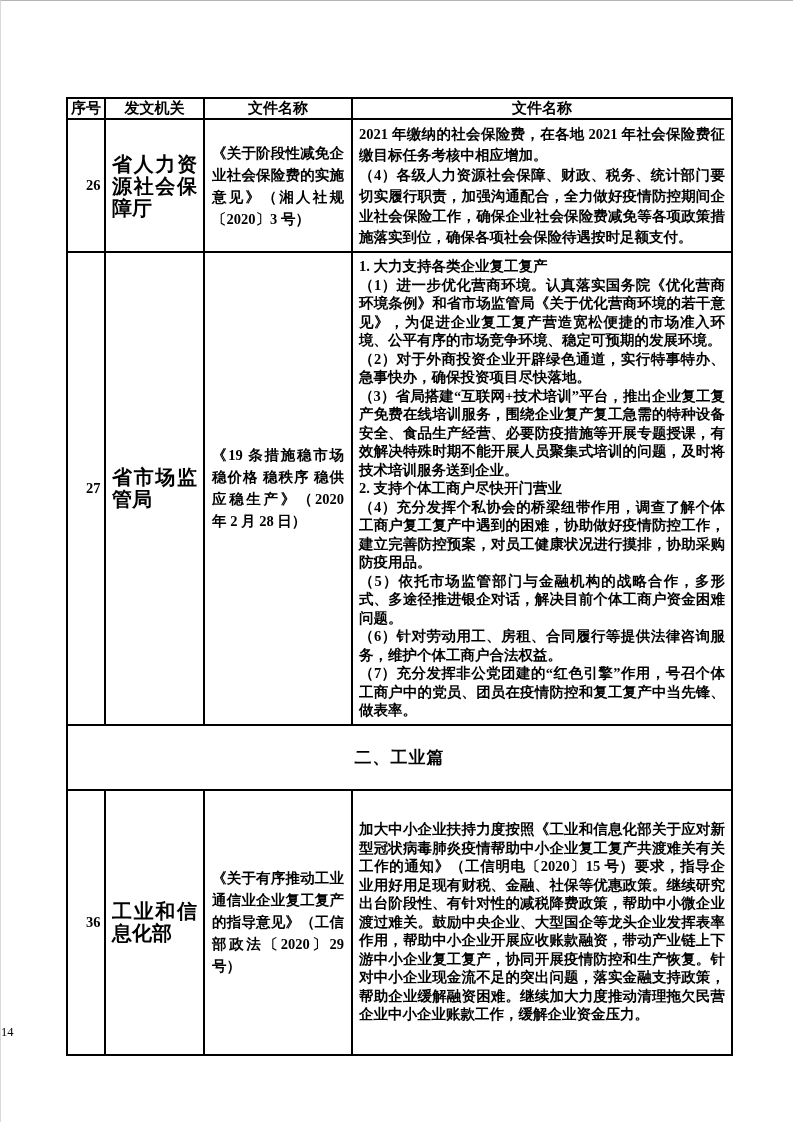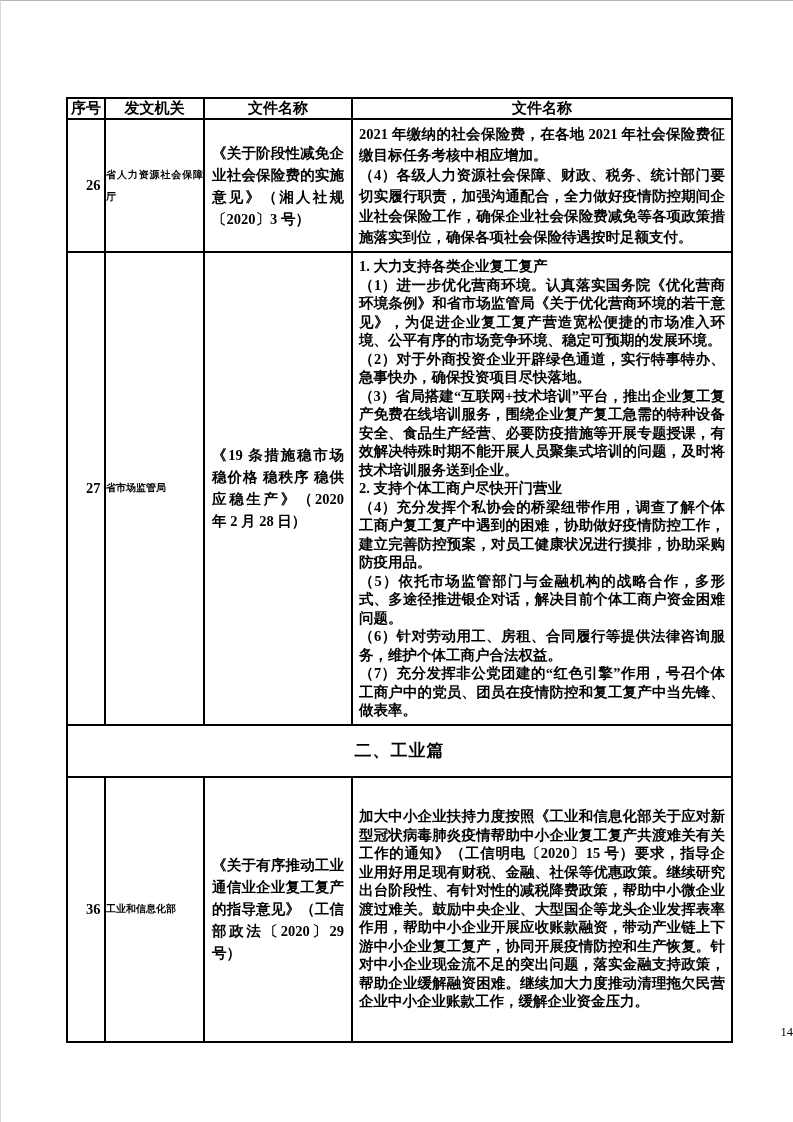--- a/index.html
+++ b/index.html
@@ -22,46 +22,46 @@
   table.policy th, table.policy td{
     border:2px solid #000;
     vertical-align:middle;
     font-weight:bold;
     box-sizing:border-box;
     overflow:hidden;
   }
   thead tr{height:20px;}
   tr.row-26{height:133px;}
   tr.row-27{height:413px;}
-  tr.section-row{height:52px;}
+  tr.section-row{height:65px;}
   tr.row-28{height:265px;}
   th{font-size:15px;text-align:center;line-height:17px;padding:1px 2px;}
   .no-cell{text-align:center;font-size:14.5px;padding:0 18px;}
   .agency-cell{
     text-align:justify;text-justify:inter-character;
-    font-size:10px;line-height:22px;padding:2px 0;margin-left:32px;
+    font-size:20px;line-height:22px;padding:2px 6px;margin-left:32px;
   }
   .doc-cell{
     text-align:justify;text-justify:inter-character;
     font-size:14.5px;line-height:22px;padding:10px 7px;
   }
   .content-cell{
     text-align:justify;text-justify:inter-ideograph;
     font-size:14.5px;line-height:18.5px;padding:4px 6px;
     white-space:pre-line;
     margin-left:16px;
   }
   tr.row-26 .content-cell{line-height:20.5px;}
   tr.row-28 .content-cell{line-height:18.5px;}
   .section-cell{
     text-align:center;font-size:17px;letter-spacing:1px;padding:2px;
   }
   .page-number{
     position:absolute;left:0;right:0;top:1024px;
-    text-align:right;font-size:12.5px;font-weight:normal;
+    text-align:left;font-size:12.5px;font-weight:normal;
   }
 </style>
 </head>
 <body>
 
 <div class="page">
 
   <table class="policy">
     <colgroup>
       <col style="width:38px">

